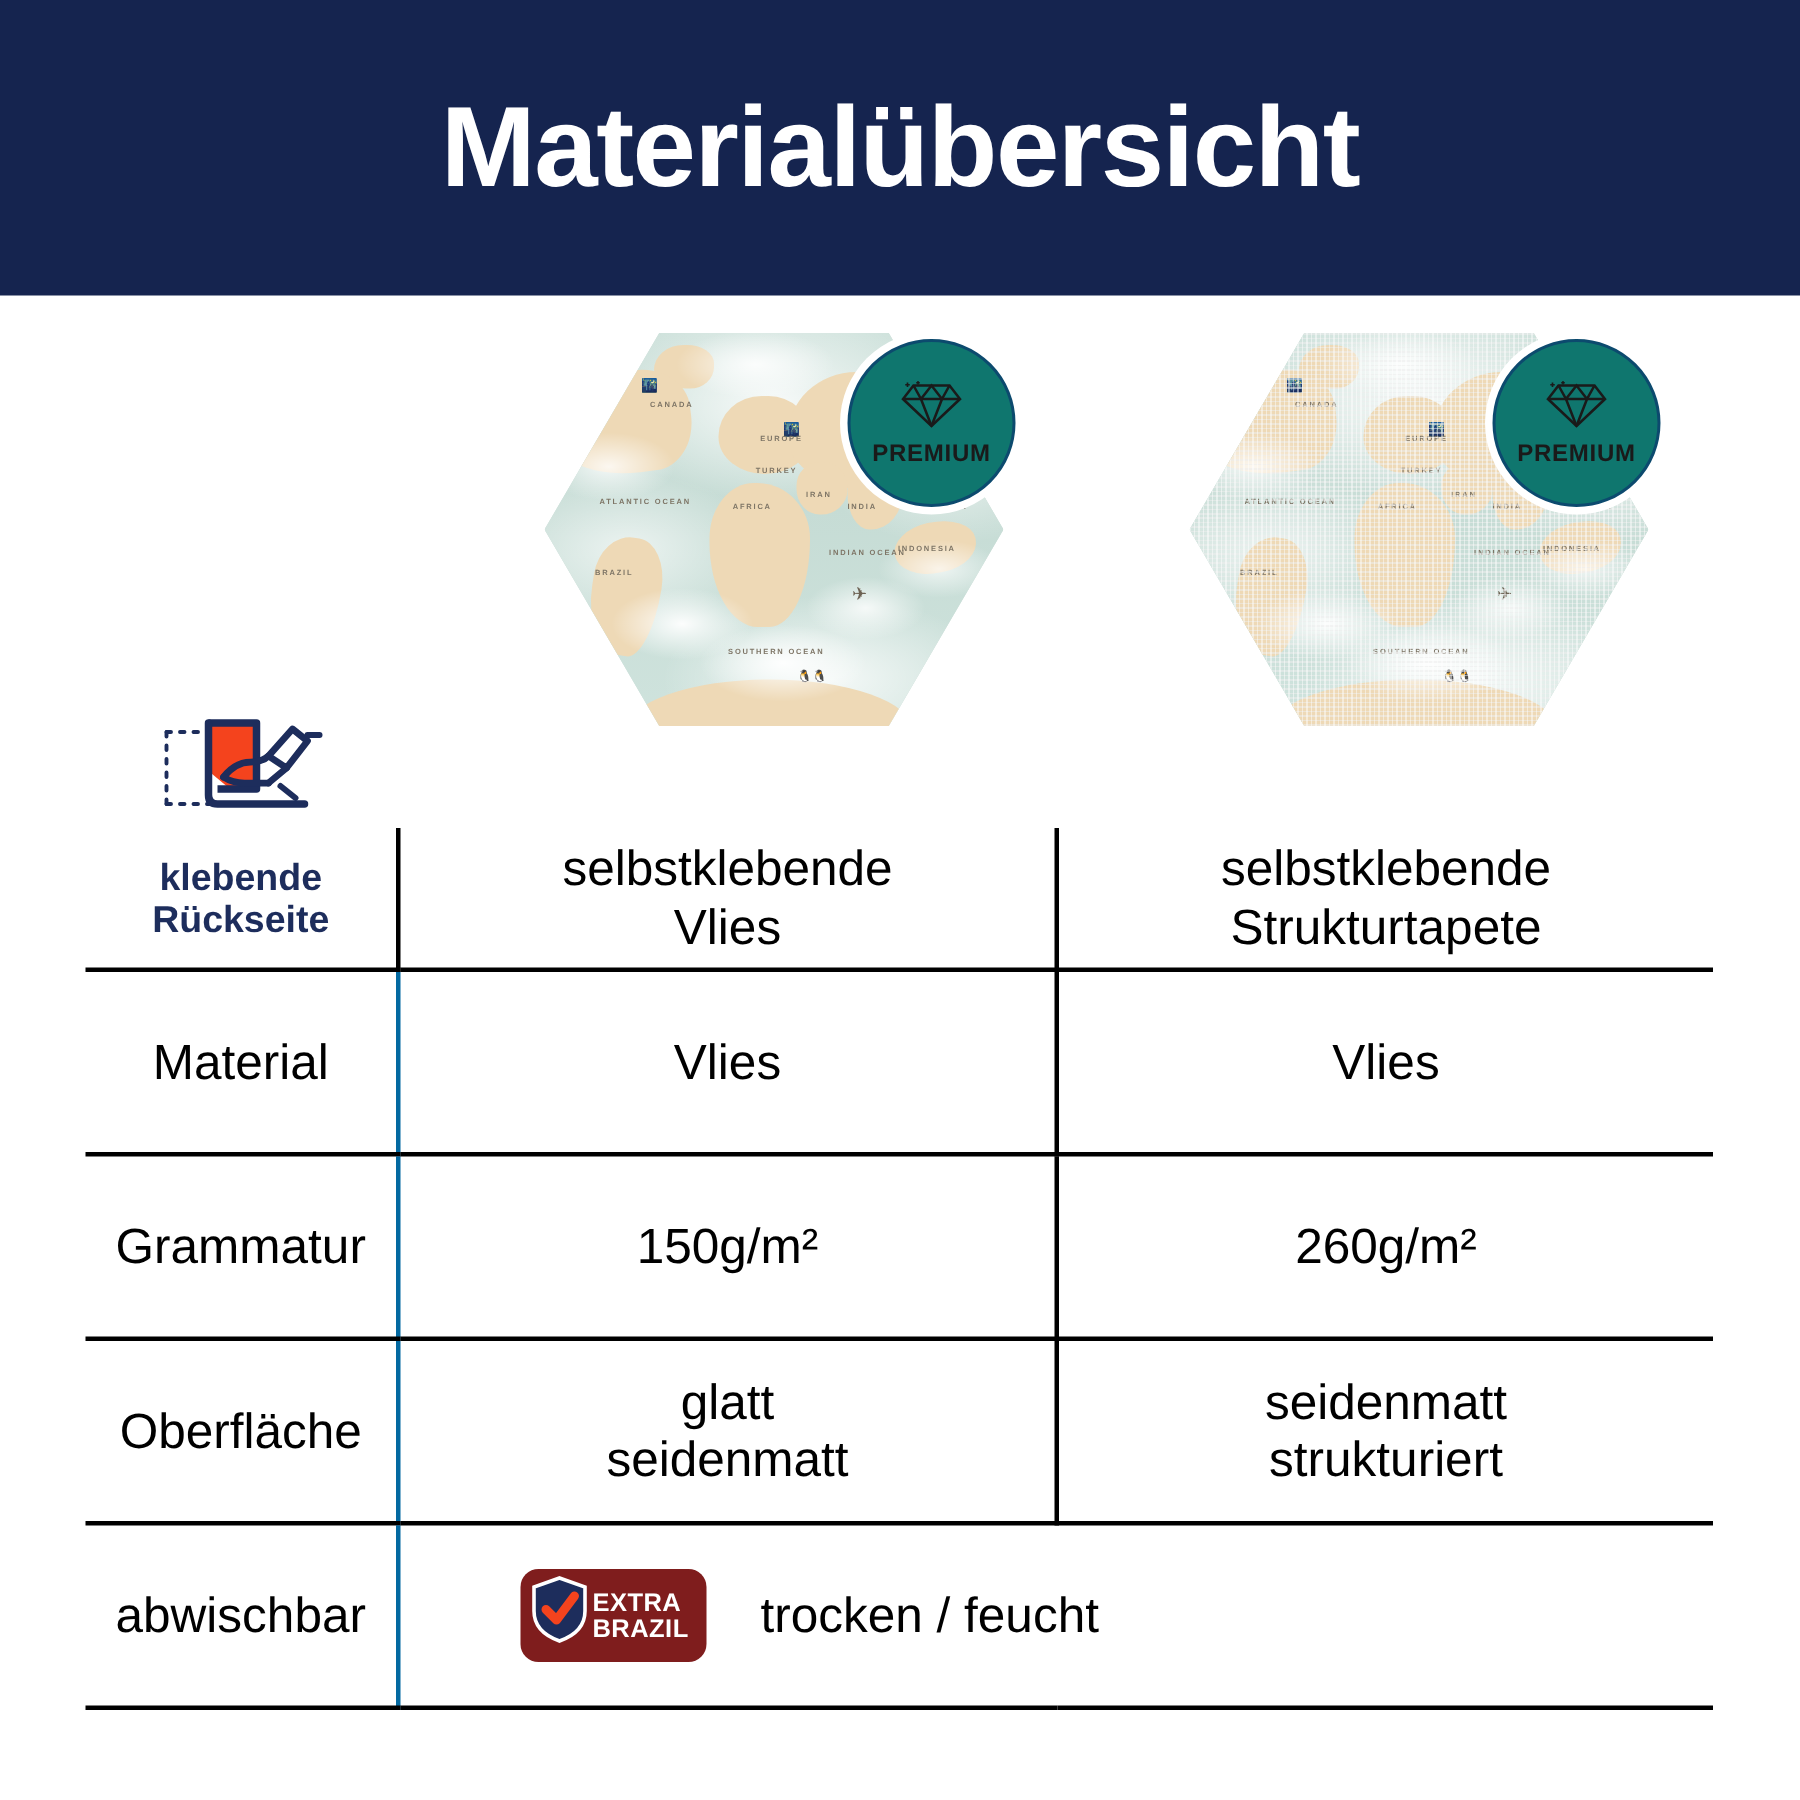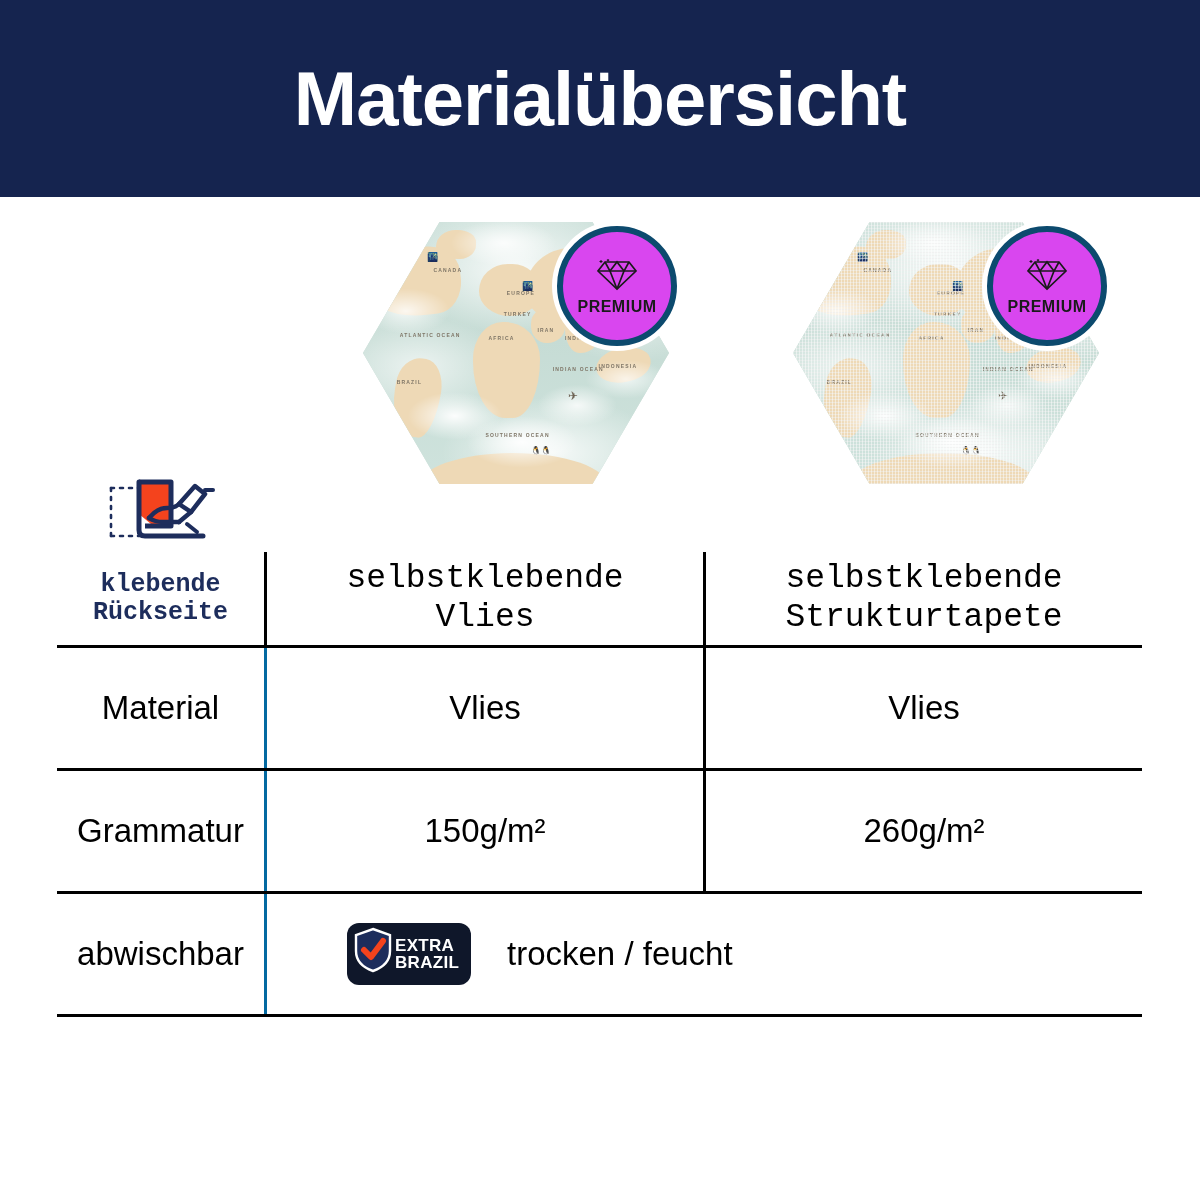--- a/index.html
+++ b/index.html
@@ -157,22 +157,22 @@
   }
 
   
   .premium-badge {
     position: absolute;
     right: -8px;
     top: 4px;
     width: 108px;
     height: 108px;
     border-radius: 50%;
-    background: #d946ef;
-    border: 6px solid #0c4a6e;
+    background: #0f766e;
+    border: 2px solid #0c4a6e;
     box-shadow: 0 0 0 5px #ffffff;
     display: flex;
     flex-direction: column;
     align-items: center;
     justify-content: center;
   }
   .premium-badge .diamond-icon { margin-bottom: 3px; }
   .premium-text {
     font-size: 16px;
     font-weight: bold;
@@ -193,21 +193,21 @@
   .spec-table td {
     border-bottom: 3px solid #000000;
     border-right: 3px solid #000000;
     padding: 0 10px;
     text-align: center;
     vertical-align: middle;
     font-size: 33px;
     line-height: 1.16;
     height: 120px;
   }
-  .spec-table tr:first-child td { height: 93px; font-family: Liberation Mono, monospace; }
+  .spec-table tr:first-child td { height: 93px; }
   .spec-table td:last-child { border-right: none; }
   .spec-table td.label-cell {
     width: 253px;
     border-right: 3px solid #0369a1;
   }
   .spec-table td.val-cell { width: 416px; }
   .spec-table tr:first-child td.label-cell { border-bottom: 3px solid #000000; }
 
   
   .sticky-cell {
@@ -236,21 +236,21 @@
     display: flex;
     align-items: center;
     justify-content: flex-start;
     gap: 36px;
     padding-left: 70px;
   }
   .robust-badge {
     position: relative;
     width: 124px;
     height: 62px;
-    background: #0f172a;
+    background: #7f1d1d;
     border-radius: 12px;
     display: flex;
     align-items: center;
     flex: 0 0 auto;
   }
   .robust-badge .shield { margin-left: 6px; flex: 0 0 auto; }
   .robust-text {
     color: #ffffff;
     font-size: 17px;
     font-weight: bold;
@@ -423,20 +423,31 @@
       <td class="val-cell">Vlies</td>
       <td class="val-cell">Vlies</td>
     </tr>
 
     <tr>
       <td class="label-cell">Grammatur</td>
       <td class="val-cell">150g/m²</td>
       <td class="val-cell">260g/m²</td>
     </tr>
 
+    <tr>
+      <td class="label-cell">Oberfläche</td>
+      <td class="val-cell">
+        <span>glatt</span><br>
+        <span>seidenmatt</span>
+      </td>
+      <td class="val-cell">
+        <span>seidenmatt</span><br>
+        <span>strukturiert</span>
+      </td>
+    </tr>
 
     <tr>
       <td class="label-cell">abwischbar</td>
       <td colspan="2">
         <div class="robust-row-content">
           <div class="robust-badge">
             <span class="shield">
               <svg width="40" height="46" viewBox="0 0 40 46" fill="none">
                 <path d="M20 2 L37 8 V24 Q37 38 20 44 Q3 38 3 24 V8 Z" fill="#1d2d5c" stroke="#ffffff" stroke-width="2.4"></path>
                 <path d="M11 23 L18 30 L30 14" stroke="#f4431d" stroke-width="6" fill="none" stroke-linecap="round" stroke-linejoin="round"></path>

